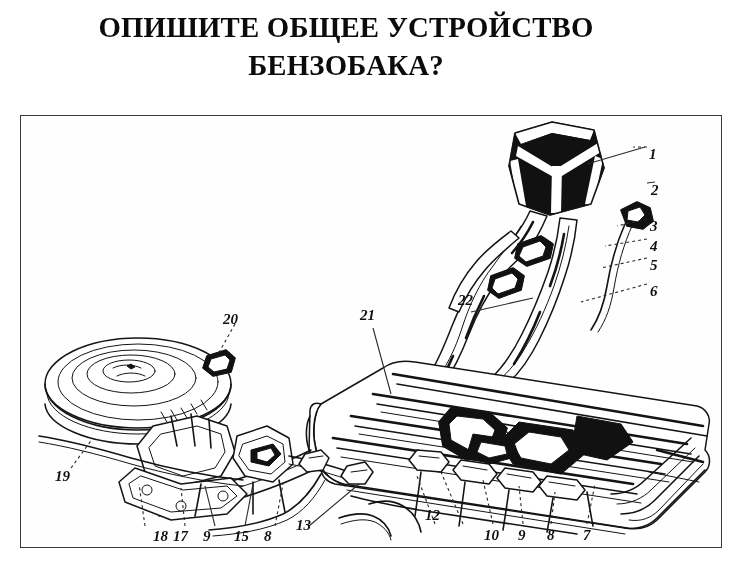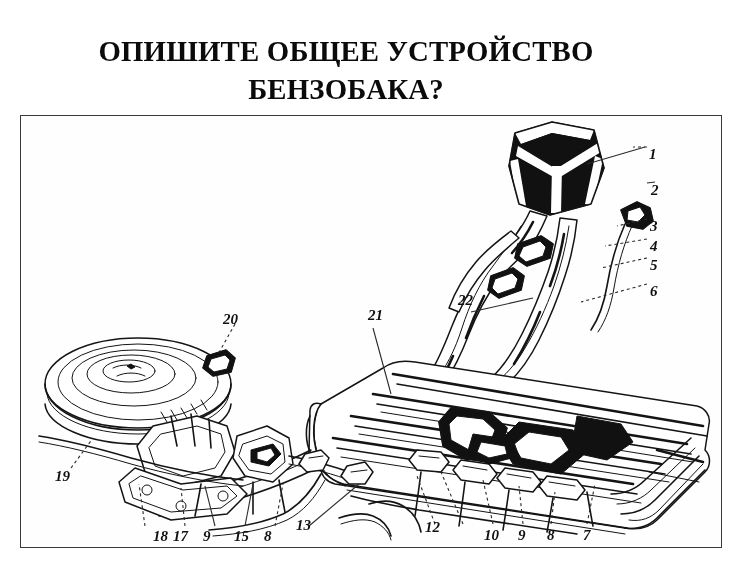--- a/index.html
+++ b/index.html
@@ -12,21 +12,21 @@
     height: 561px;
     position: relative;
     overflow: hidden;
     font-family: "Liberation Serif", "DejaVu Serif", serif;
   }
 
   
   #title-block {
     position: absolute;
     left: 0;
-    top: 32px;
+    top: 8px;
     width: 692px;
     text-align: center;
   }
   .title-line {
     font-family: "Liberation Serif", "DejaVu Serif", serif;
     font-weight: bold;
     font-size: 30px;
     line-height: 38px;
     letter-spacing: 0.2px;
     color: #0b0b0b;
@@ -321,27 +321,27 @@
   <div class="callout" style="left:629px; top:103px;">3</div>
   <div class="callout" style="left:629px; top:123px;">4</div>
   <div class="callout" style="left:629px; top:142px;">5</div>
   <div class="callout" style="left:629px; top:168px;">6</div>
 
   <div class="callout" style="left:562px; top:412px;">7</div>
   <div class="callout" style="left:526px; top:412px;">8</div>
   <div class="callout" style="left:497px; top:412px;">9</div>
   <div class="callout" style="left:463px; top:412px;">10</div>
   <div class="callout" style="left:432px; top:412px;margin-top:37px;">11</div>
-  <div class="callout" style="left:404px; top:404px;">12</div>
+  <div class="callout" style="left:404px; top:392px;">12</div>
 
   <div class="callout" style="left:275px; top:402px;">13</div>
   <div class="callout" style="left:243px; top:413px;">8</div>
   <div class="callout" style="left:213px; top:413px;text-align:center;">15</div>
   <div class="callout" style="left:182px; top:413px;">9</div>
   <div class="callout" style="left:152px; top:413px;">17</div>
   <div class="callout" style="left:112px; top:413px;margin-left:20px;">18</div>
 
   <div class="callout" style="left:34px;  top:353px;">19</div>
   <div class="callout" style="left:202px; top:196px;font-style:italic;">20</div>
-  <div class="callout" style="left:347px; top:192px;">21</div>
+  <div class="callout" style="left:339px; top:192px;">21</div>
   <div class="callout" style="left:437px; top:177px;">22</div>
 
 </div>
 
 </body></html>

